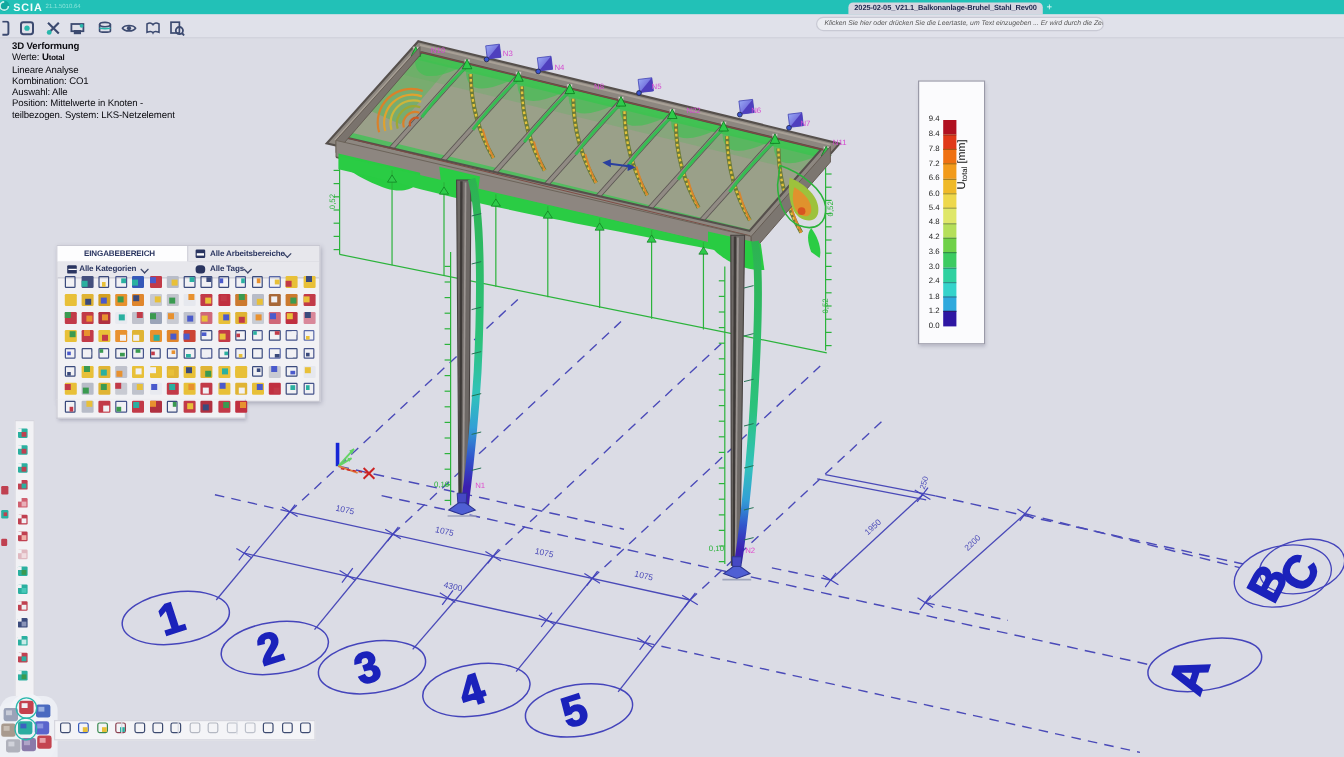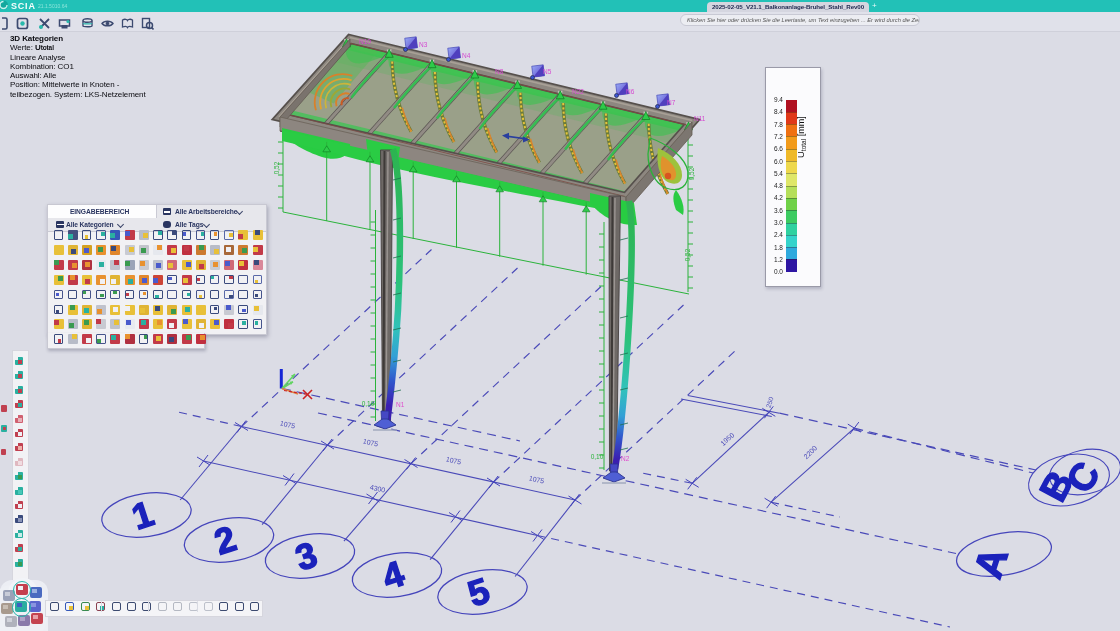--- a/index.html
+++ b/index.html
@@ -65,21 +65,21 @@
   </svg>
 <svg style="position:absolute;left:121px;top:17px" width="13" height="13" viewBox="0 0 13 13">
     <path d="M1.5,3 C4,1.5 6,2.5 6.5,3.5 C7,2.5 9,1.5 11.5,3 V10 C9,9 7,9.5 6.5,10.5 C6,9.5 4,9 1.5,10 Z" fill="none" stroke="#3c4a70" stroke-width="1.3"></path>
   </svg>
 <svg style="position:absolute;left:141px;top:17px" width="13" height="13" viewBox="0 0 13 13">
     <rect x="1.5" y="1.5" width="7" height="9" fill="none" stroke="#3c4a70" stroke-width="1.4"></rect>
     <circle cx="8.5" cy="8.5" r="3" fill="none" stroke="#3c4a70" stroke-width="1.5"></circle>
     <line x1="10.5" y1="10.5" x2="12.5" y2="12.5" stroke="#3c4a70" stroke-width="1.6"></line>
   </svg>
 <div id="inputpill">Klicken Sie hier oder drücken Sie die Leertaste, um Text einzugeben ... Er wird durch die Zeilen unt...</div>
-<div id="info"><b>3D Kategorien</b><br>Werte: <b>U<span style="font-size:6.5px">total</span></b><br>Lineare Analyse<br>Kombination: CO1<br>Auswahl: Alle<br>Position: Mittelwerte  in Knoten -<br>teilbezogen. System: LKS-Netzelement</div>
+<div id="info"><b>3D Verformung</b><br>Werte: <b>U<span style="font-size:6.5px">total</span></b><br>Lineare Analyse<br>Kombination: CO1<br>Auswahl: Alle<br>Position: Mittelwerte  in Knoten -<br>teilbezogen. System: LKS-Netzelement</div>
 <svg id="scene" style="position:absolute;left:0;top:0" width="1120" height="631" viewBox="0 0 1120 631">
 <defs>
 <linearGradient id="gcolL" x1="0" y1="148" x2="0" y2="422" gradientUnits="userSpaceOnUse">
  <stop offset="0" stop-color="#2db350"></stop>
         <stop offset="0.5" stop-color="#2cc27c"></stop>
  <stop offset="0.66" stop-color="#31c2bb"></stop>
         <stop offset="0.76" stop-color="#33a0d6"></stop>
  <stop offset="0.85" stop-color="#3156cc"></stop>
         <stop offset="0.94" stop-color="#3b1fb0"></stop>
 </linearGradient>

